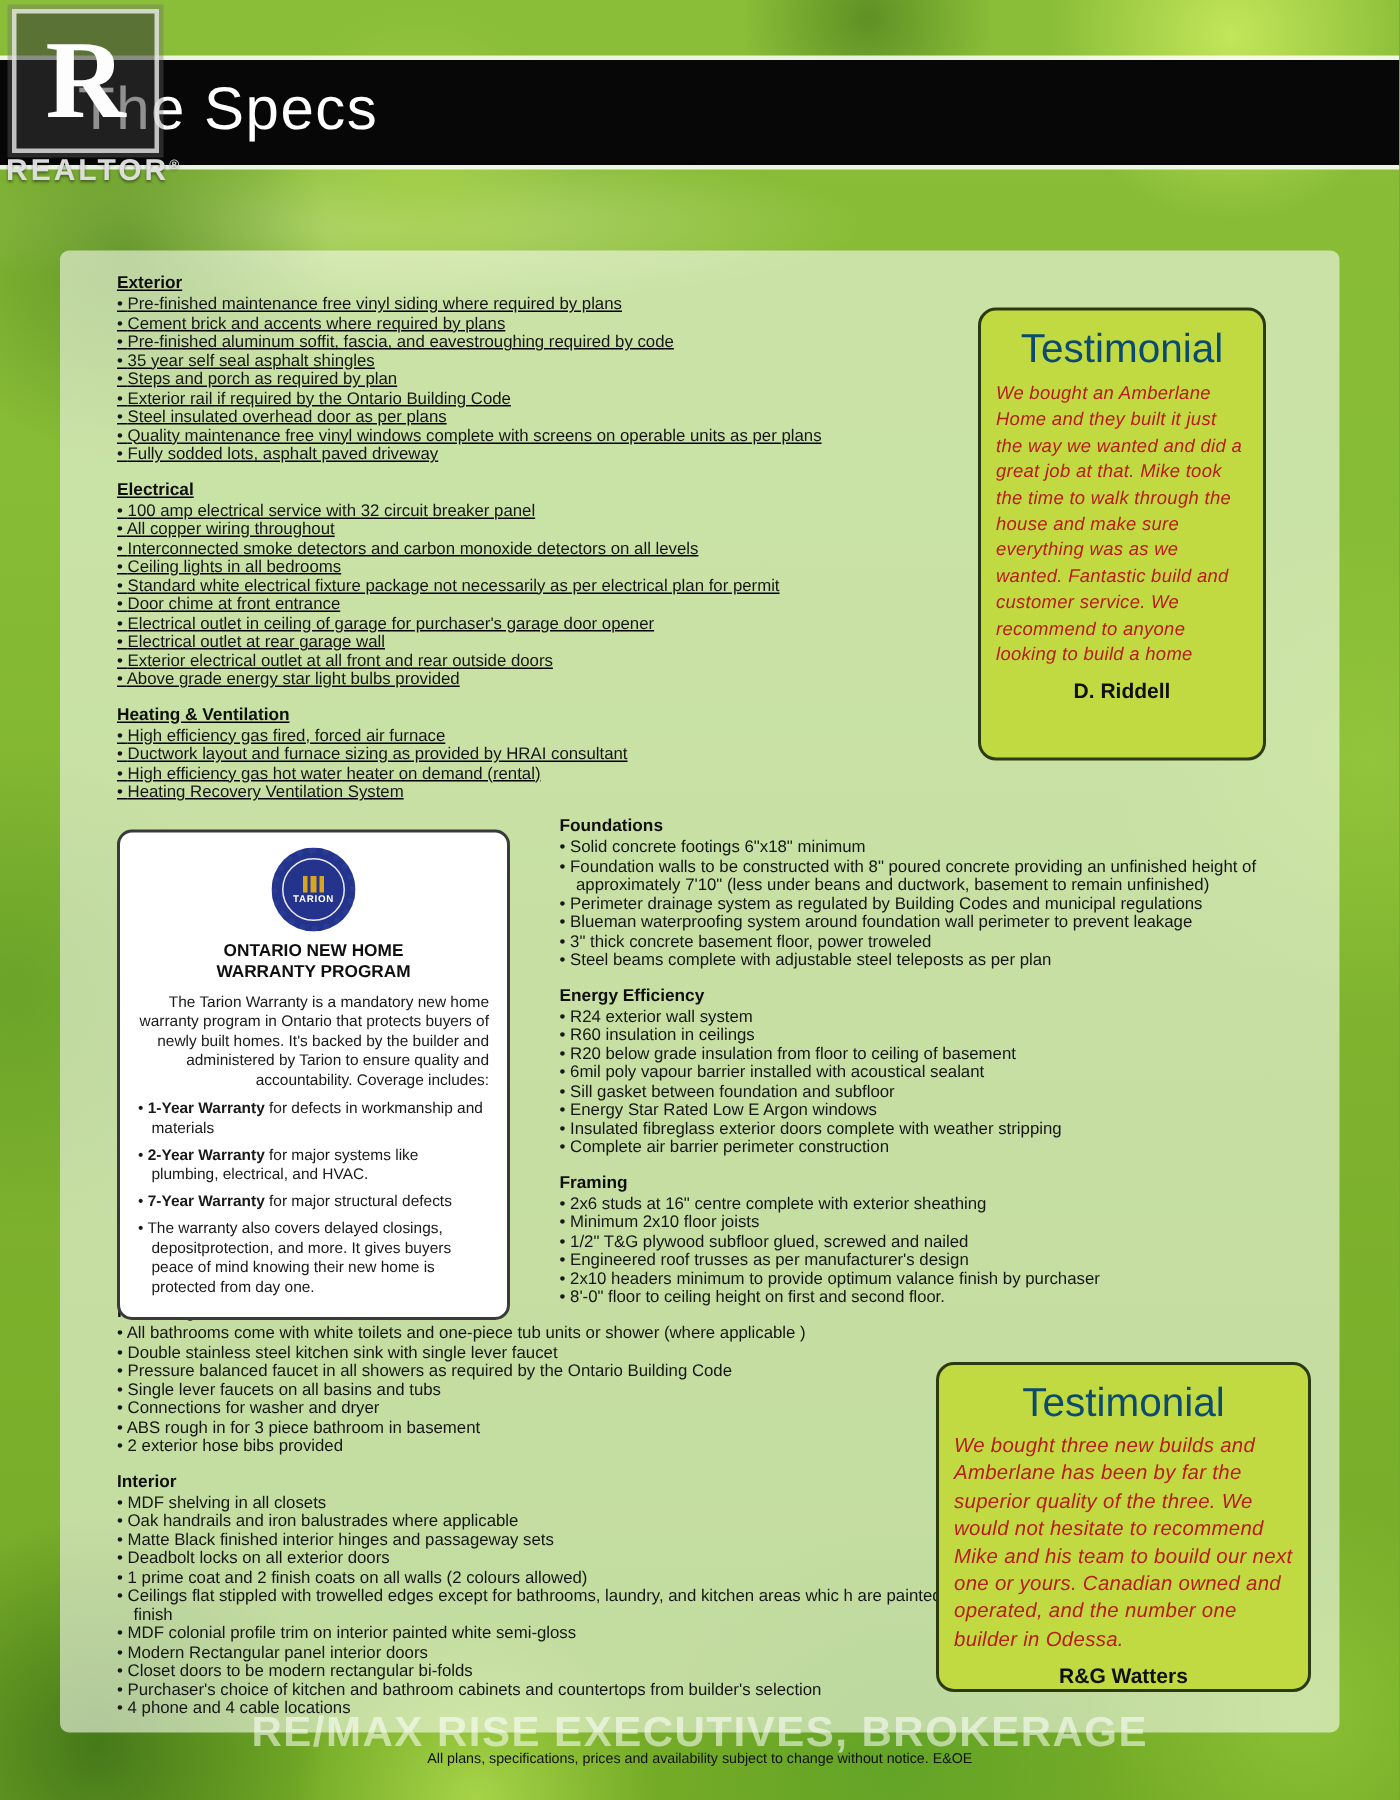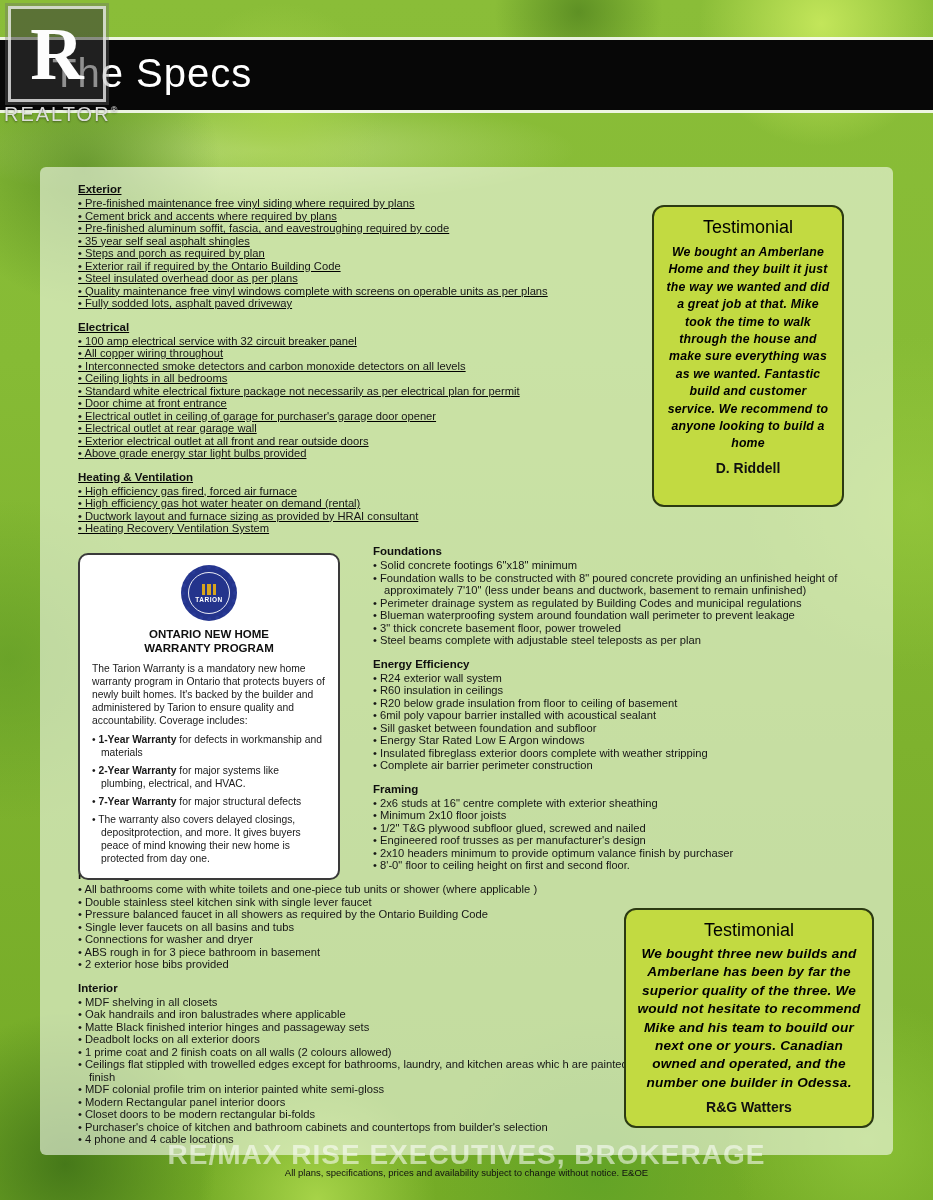--- a/index.html
+++ b/index.html
@@ -33,21 +33,21 @@
   }
   .logo { position:absolute; left:4px; top:6px; z-index:3; width:106px; text-align:center; }
   .logo-square {
     width:98px; height:96px; margin:0 auto; box-sizing:border-box;
     background:rgba(52,52,52,.55); border:3px solid rgba(255,255,255,.72);
     box-shadow:0 0 0 3px rgba(110,110,110,.35);
     display:flex; align-items:center; justify-content:center;
   }
   .logo-r { font-family:"Liberation Serif", serif; font-weight:bold; font-size:74px; line-height:.95; color:#fdfdfd; }
   .logo-label {
-    margin-top:1px; font-size:20px; font-weight:normal; letter-spacing:2px;
+    margin-top:1px; font-size:20px; font-weight:bold; letter-spacing:2px;
     color:rgba(228,228,228,.95); text-shadow:0 1px 2px rgba(0,0,0,.45);
   }
   .logo-label sup { font-size:9px; }
 
   
   .panel {
     position:absolute; left:40px; top:167px; width:853px; height:988px; z-index:1;
     background:rgba(247,252,240,.6); border-radius:6px;
   }
 
@@ -63,40 +63,40 @@
   .items li::before { content:"• "; }
   .items .big { font-size:11px;margin-top:42px; }
 
   
   .testimonial {
     position:absolute; z-index:2; box-sizing:border-box; text-align:center;
     background:#c2da41; border:2px solid #2c3a12; border-radius:12px; padding:8px 10px;
   }
   .t1 { left:652px; top:205px; width:192px; height:302px; }
   .t2 { left:624px; top:908px; width:250px; height:220px; }
-  .testimonial h2 { margin:2px 0 6px; font-size:18px; font-weight:400; color:#000000; }
+  .testimonial h2 { margin:2px 0 6px; font-size:27px; font-weight:400; color:#0c4a6e; }
   .t2 h2 { margin-bottom:4px; }
-  .t-text { font-style:italic; text-align:center; font-size:12.3px; line-height:17.4px; color:#000000; letter-spacing:.2px;font-weight:bold; }
+  .t-text { font-style:italic; text-align:left; font-size:12.3px; line-height:17.4px; color:#b91c1c; letter-spacing:.2px; }
   .t2 .t-text { font-size:13.6px; line-height:18.4px; }
   .t-author { margin-top:7px; font-weight:bold; font-size:14px; color:#101010; }
 
   
   .warranty {
     position:absolute; left:78px; top:553px; width:262px; z-index:2; box-sizing:border-box;
     background:#ffffff; border:2px solid #3a3a3a; border-radius:10px; padding:10px 12px 8px;
   }
   .tarion { position:relative; width:48px; height:48px; margin:0 auto 6px; box-sizing:content-box;
     background:#24348c; border:4px dotted #2a3b96; border-radius:50%;
     display:flex; flex-direction:column; align-items:center; justify-content:center; }
   .tarion::before { content:""; position:absolute; inset:3px; border:1.5px solid rgba(255,255,255,.9); border-radius:50%; }
   .bars { display:flex; gap:2px; margin-bottom:1px; }
   .bar { width:3.5px; height:11px; background:#d8a51e; }
   .tarion-name { font-size:6.5px; color:#ffffff; font-weight:bold; letter-spacing:.5px; }
   .w-heading { text-align:center; font-size:11.5px; font-weight:bold; line-height:14px; color:#0f0f0f; }
-  .w-intro { margin:7px 0 6px; font-size:10.3px; line-height:13px; color:#191919; }
+  .w-intro { margin:7px 0 6px; font-size:10.3px; line-height:13px; color:#191919;text-align:right; }
   .w-items { list-style:none; margin:0; padding:0; font-size:10.3px; line-height:13px; color:#191919; }
   .w-items li { margin-bottom:5px; padding-left:9px; text-indent:-9px; }
   .w-items li::before { content:"• "; }
 
   
   .footer-brand {
     position:absolute; left:0; top:1139px; width:100%; text-align:center; z-index:3;
     font-size:28px; font-weight:bold; letter-spacing:1px; color:rgba(255,255,255,.55);
   }
   .footer-disclaimer {
@@ -148,22 +148,22 @@
           <li>Electrical outlet in ceiling of garage for purchaser's garage door opener</li>
           <li>Electrical outlet at rear garage wall</li>
           <li>Exterior electrical outlet at all front and rear outside doors</li>
           <li>Above grade energy star light bulbs provided</li>
         </ul>
     </section>
     <section class="spec">
       <h3>Heating &amp; Ventilation</h3>
       <ul class="items">
           <li>High efficiency gas fired, forced air furnace</li>
+          <li>Ductwork layout and furnace sizing as provided by HRAI consultant</li>
           <li>High efficiency gas hot water heater on demand (rental)</li>
-          <li>Ductwork layout and furnace sizing as provided by HRAI consultant</li>
           <li>Heating Recovery Ventilation System</li>
         </ul>
     </section>
   </div>
 
   <div class="col col-right">
     <section class="spec">
       <h3>Foundations</h3>
       <ul class="items">
           <li>Solid concrete footings 6"x18" minimum</li>

